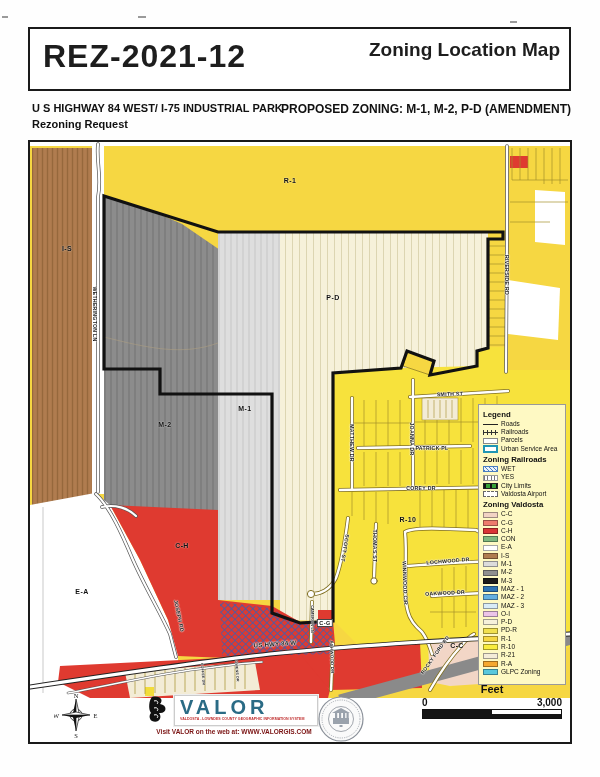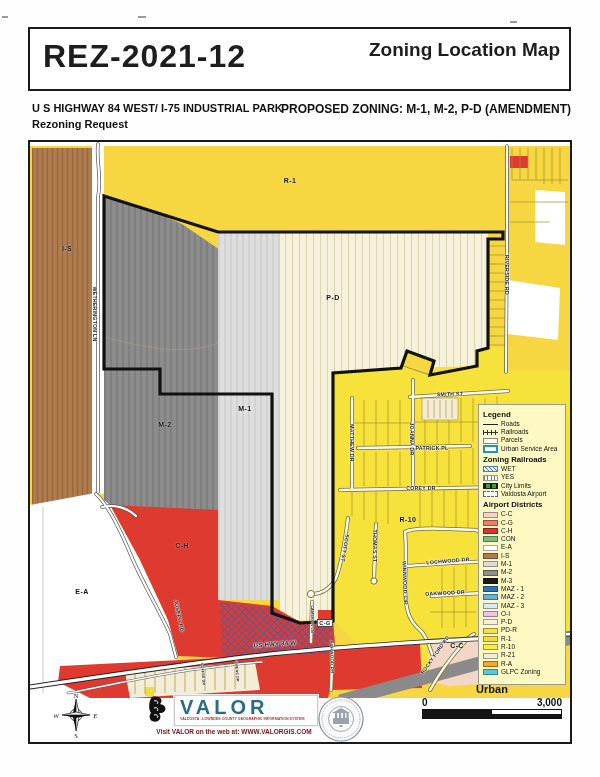--- a/index.html
+++ b/index.html
@@ -308,21 +308,21 @@
           </div>
           <div class="lg-row">
             <span class="lg-sym sym-city"></span>
             <span class="lg-label">City Limits</span>
           </div>
           <div class="lg-row">
             <span class="lg-sym sym-air"></span>
             <span class="lg-label">Valdosta Airport</span>
           </div>
         </div>
-      <div class="lg-head">Airport Districts</div>
+      <div class="lg-head">Zoning Valdosta</div>
       <div id="legend-districts">
           <div class="lg-row">
             <span class="lg-sym lg-sw" style="background: rgb(242, 211, 196);"></span>
             <span class="lg-label">C-C</span>
           </div>
           <div class="lg-row">
             <span class="lg-sym lg-sw" style="background: rgb(238, 123, 108);"></span>
             <span class="lg-label">C-G</span>
           </div>
           <div class="lg-row">
@@ -434,21 +434,21 @@
           <rect x="17" y="17" width="2.2" height="5"></rect>
             <rect x="21" y="17" width="2.2" height="5"></rect>
           <rect x="25" y="17" width="2.2" height="5"></rect>
             <rect x="28.5" y="17" width="2.2" height="5"></rect>
           <polygon points="14,17 32,17 23,12"></polygon>
           <rect x="21.5" y="29" width="3" height="2"></rect>
         </g>
       </svg>
 
       <div id="scale">
-        <div class="feet">Urban</div>
+        <div class="feet">Feet</div>
         <div class="nums">
           <span>0</span>
           <span>3,000</span>
         </div>
         <div class="bar">
           <div class="seg black"></div>
             <div class="seg split"></div>
         </div>
       </div>
     </div>

